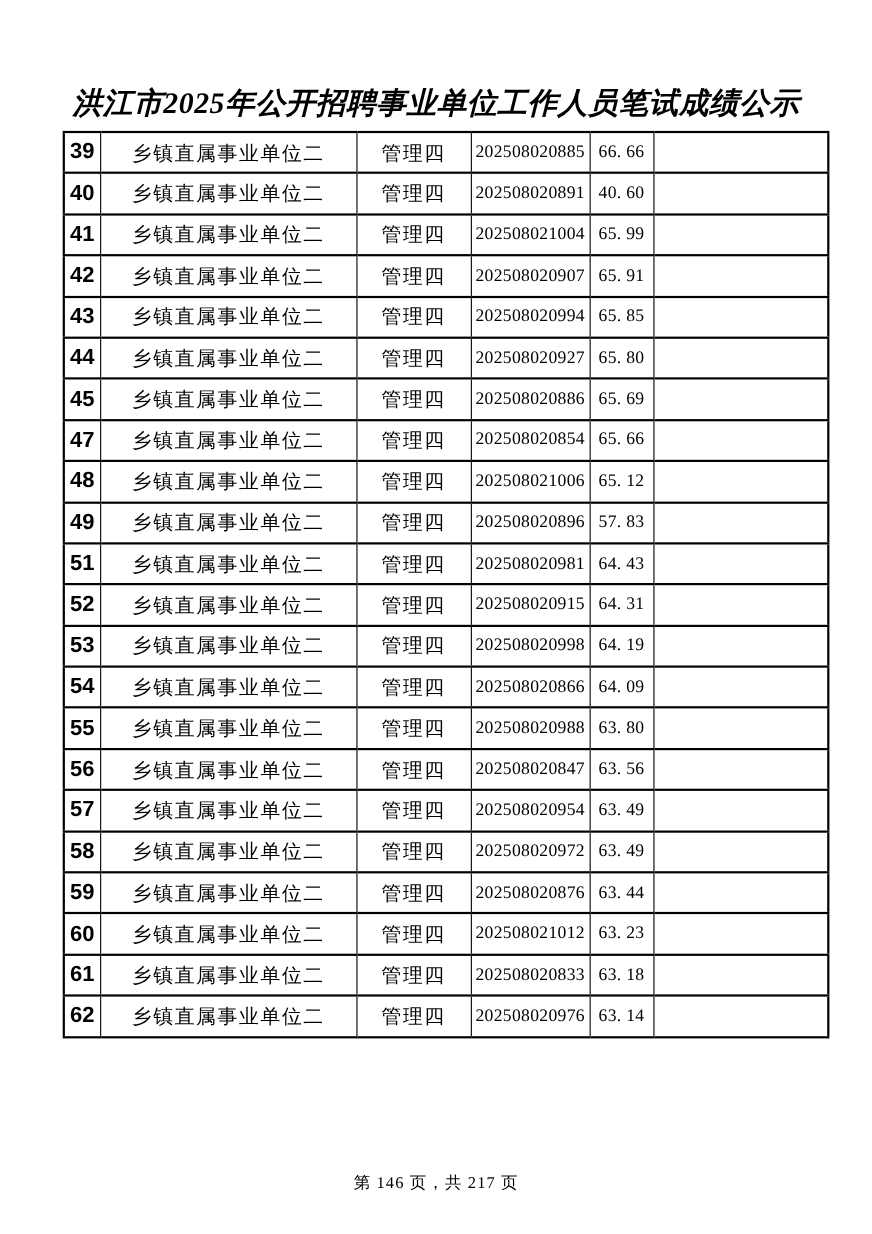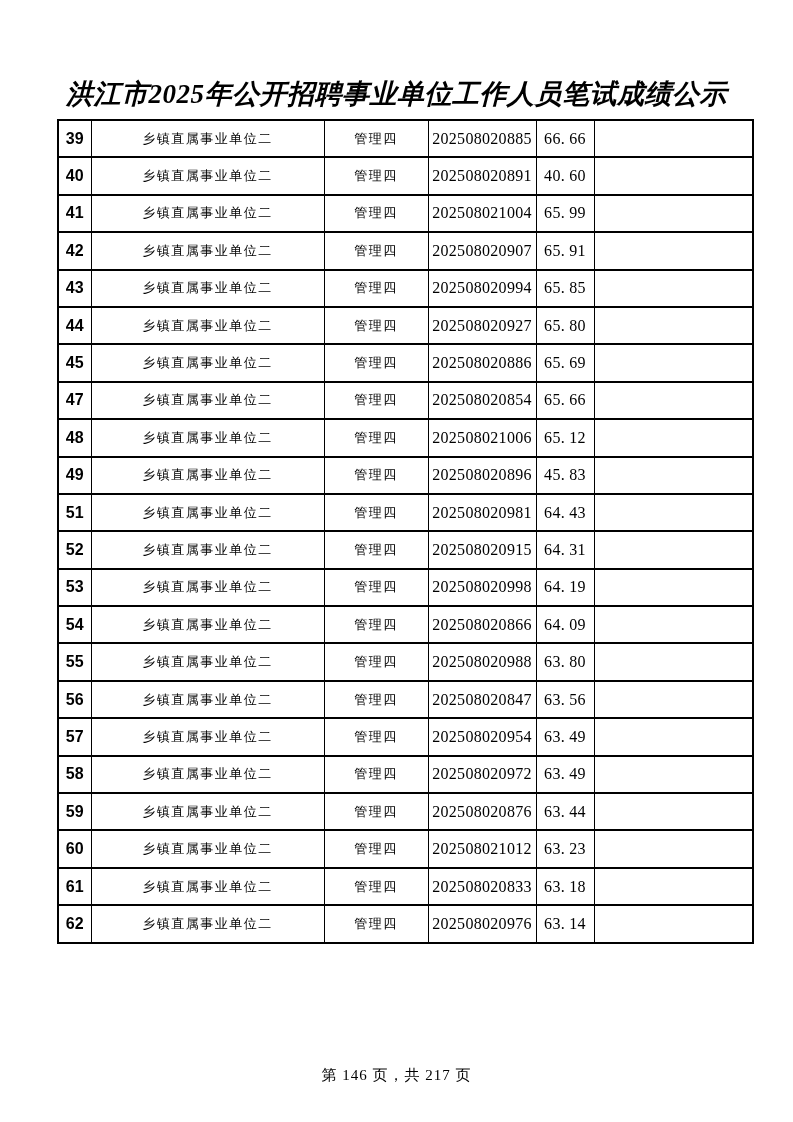--- a/index.html
+++ b/index.html
@@ -35,25 +35,25 @@
     height: 35.4px;
     padding: 0;
     text-align: center;
     vertical-align: middle;
     white-space: nowrap;
     overflow: hidden;
   }
   .c-rank {
     font-family: "Liberation Sans", sans-serif;
     font-weight: bold;
-    font-size: 16px;
+    font-size: 20px;
   }
   .c-cn {
     font-family: Liberation Serif, serif;
-    font-size: 13px;
+    font-size: 18px;
     letter-spacing: 1.5px;
   }
   .c-num {
     font-family: "Liberation Serif", serif;
     font-size: 16px;
     letter-spacing: 0.3px;
   }
   .footer {
     position: absolute; top: 1066px; left: 0; width: 100%;
     text-align: center;
@@ -160,21 +160,21 @@
           <td class="c-num">202508021006</td>
           <td class="c-num">65. 12</td>
           <td class="c-num"></td>
         </tr>
 
         <tr>
           <td class="c-rank">49</td>
           <td class="c-cn">乡镇直属事业单位二</td>
           <td class="c-cn">管理四</td>
           <td class="c-num">202508020896</td>
-          <td class="c-num">45. 83</td>
+          <td class="c-num">57. 83</td>
           <td class="c-num"></td>
         </tr>
 
 
         <tr>
           <td class="c-rank">51</td>
           <td class="c-cn">乡镇直属事业单位二</td>
           <td class="c-cn">管理四</td>
           <td class="c-num">202508020981</td>
           <td class="c-num">64. 43</td>

